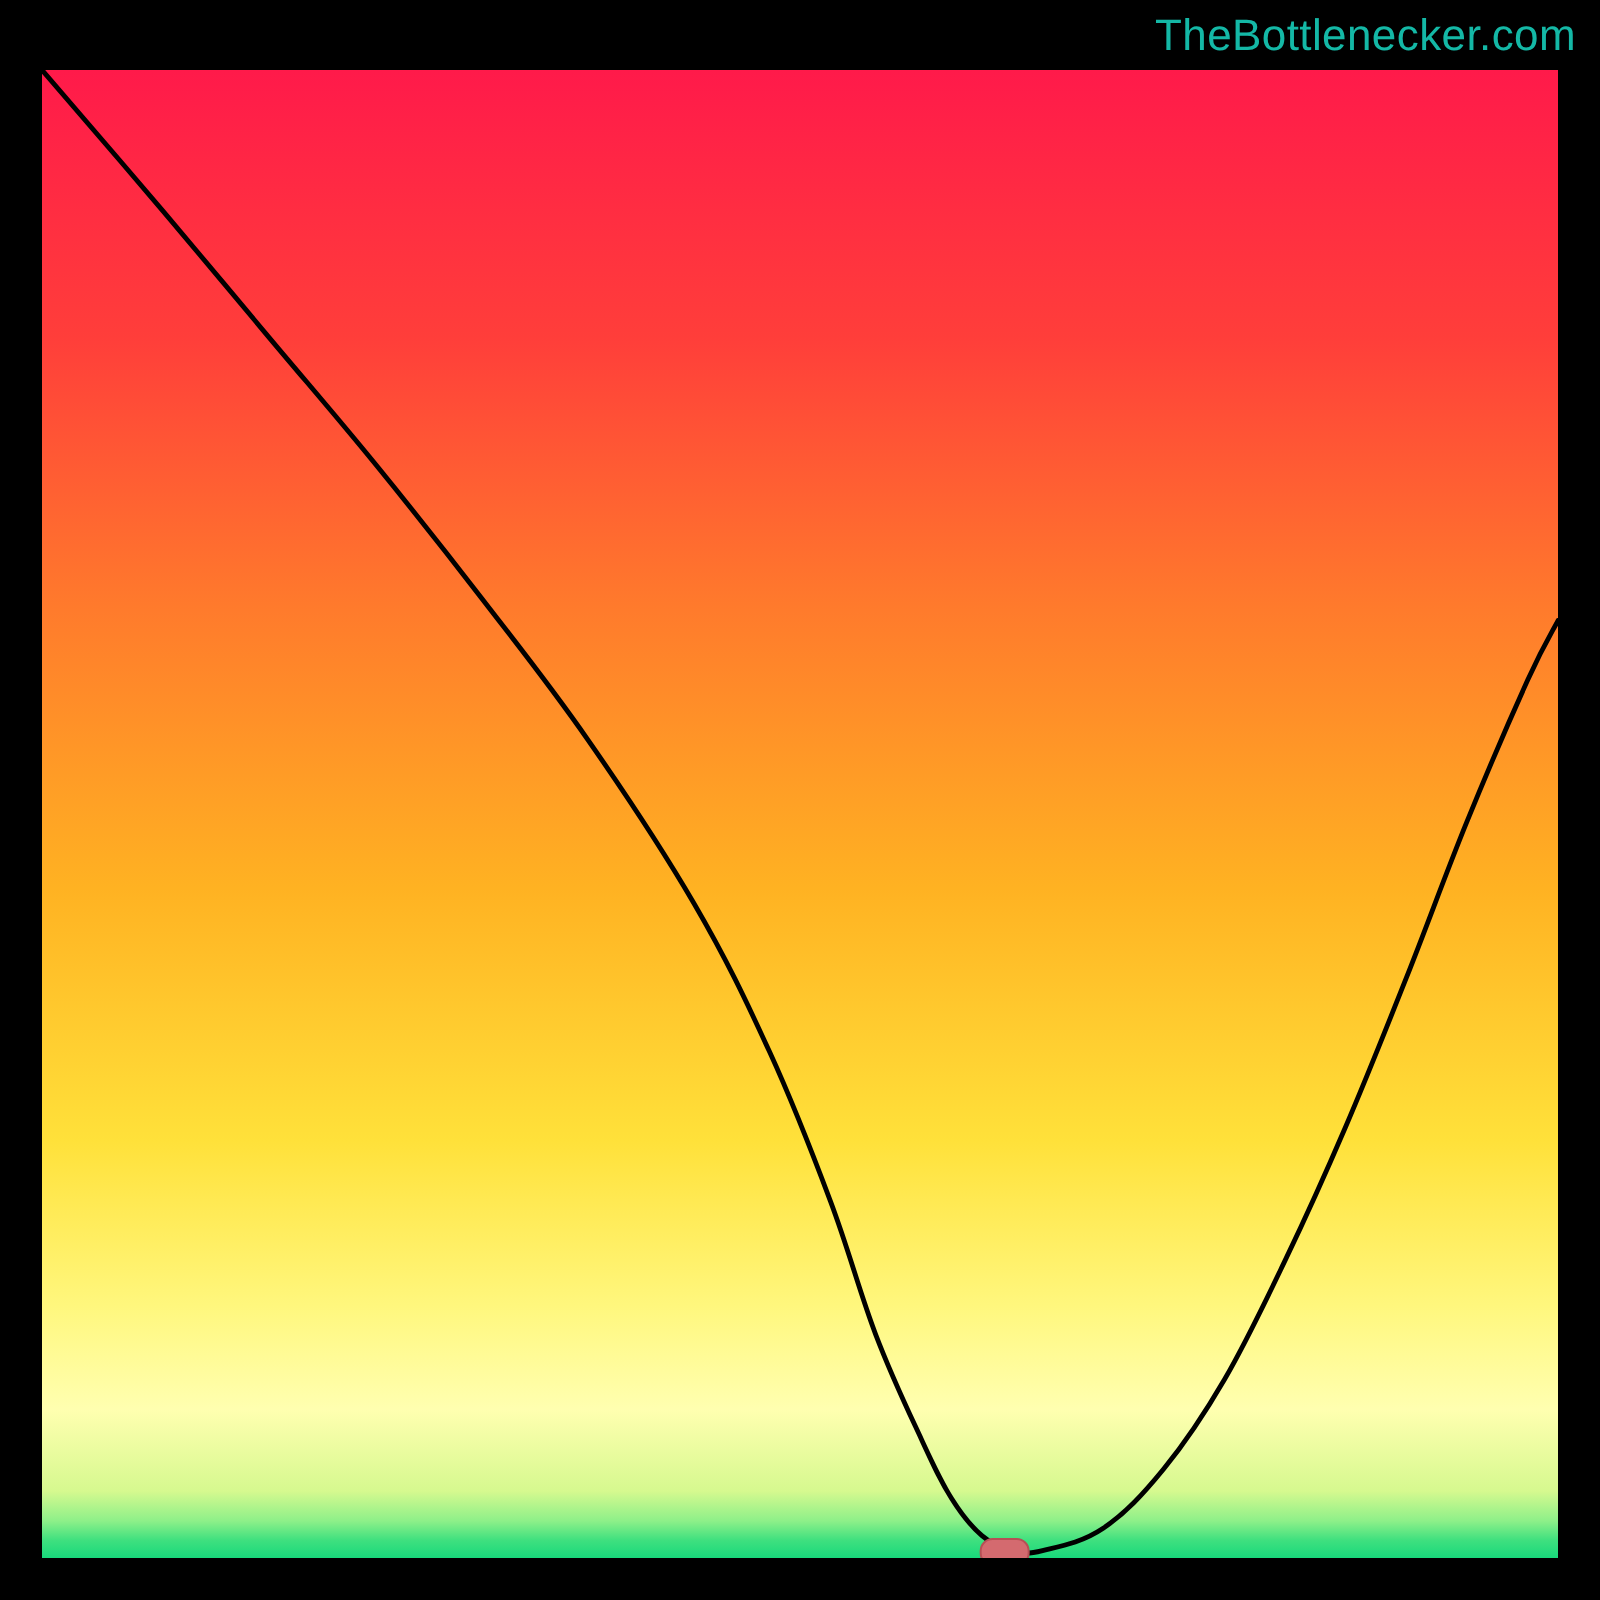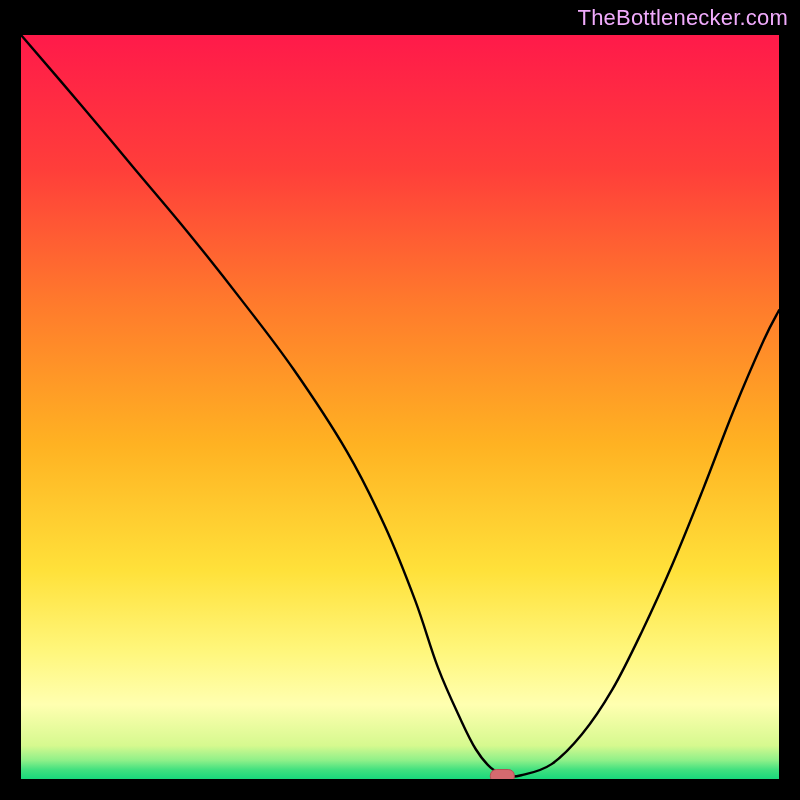--- a/index.html
+++ b/index.html
@@ -16,21 +16,21 @@
     left: 0;
     top: 0;
     width: 800px;
     height: 800px;
     background: #000;
   }
   .watermark {
     position: absolute;
     top: 5px;
     right: 12px;
-    color: #f0abfc;
+    color: #14b8a6;
     font-size: 22px;
     letter-spacing: 0.2px;
     user-select: none;
   }
   .plot-wrap {
     position: absolute;
     left: 21px;
     top: 35px;
     width: 758px;
     height: 744px;

